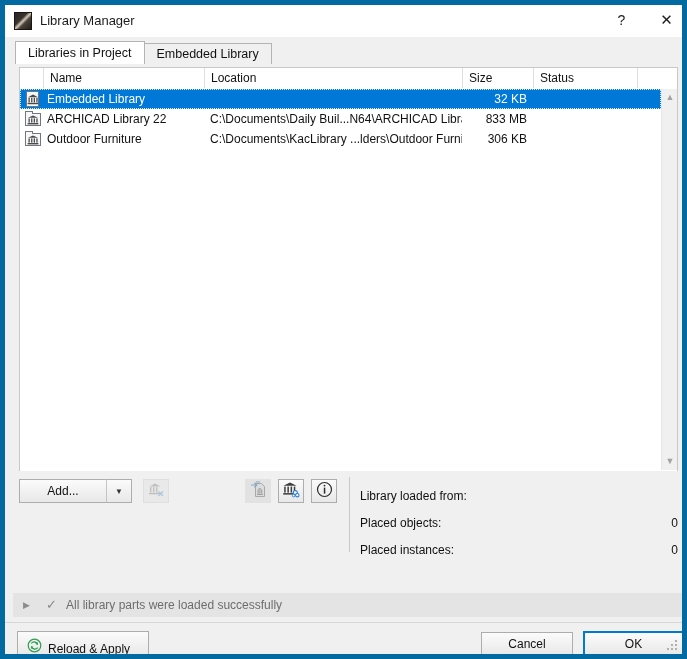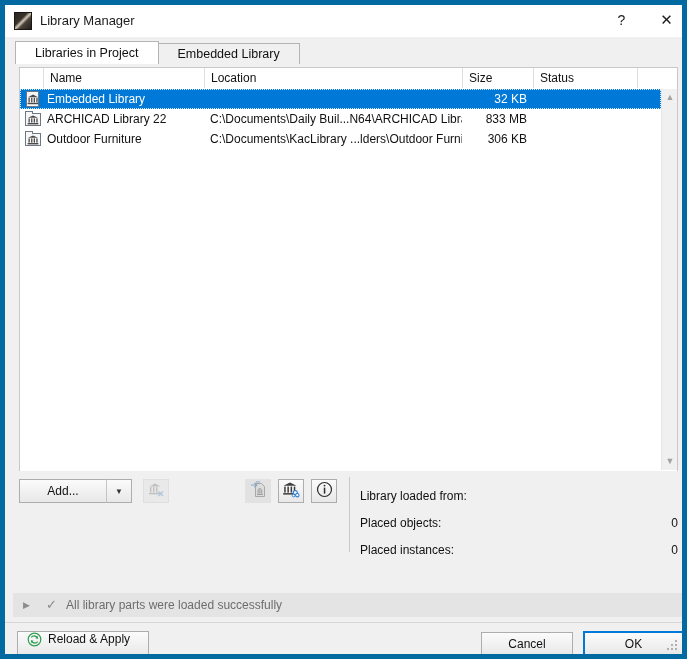--- a/index.html
+++ b/index.html
@@ -65,21 +65,21 @@
   .tabstrip {
     position: absolute;
     left: 10px; top: 37px;
     height: 22px;
     display: flex;
     align-items: flex-end;
   }
   .tab {
     height: 21px;
     line-height: 21px;
-    padding: 0 19px;
+    padding: 0 12px;
     font-size: 12.5px;
     color: #111;
     background: #f0f0f0;
     border: 1px solid #b4b4b4;
     border-bottom: none;
     box-sizing: border-box;
     white-space: nowrap;
     cursor: default;
   }
   .tab.active {
@@ -303,21 +303,21 @@
 
   
   .footer-sep {
     position: absolute; left: 0; top: 617px;
     width: 687px; height: 1px; background: #d6d6d6;
   }
   .reload-btn {
     position: absolute;
     left: 12px; top: 626px;
     width: 132px; height: 26px;
-    display: flex; align-items: flex-start; gap: 6px;
+    display: flex; align-items: flex-end; gap: 6px;
     padding-left: 9px;
     font-size: 12px;
   }
   .cancel-btn {
     position: absolute;
     left: 476px; top: 627px;
     width: 92px; height: 24px;
     font-size: 12px;
   }
   .ok-btn {

